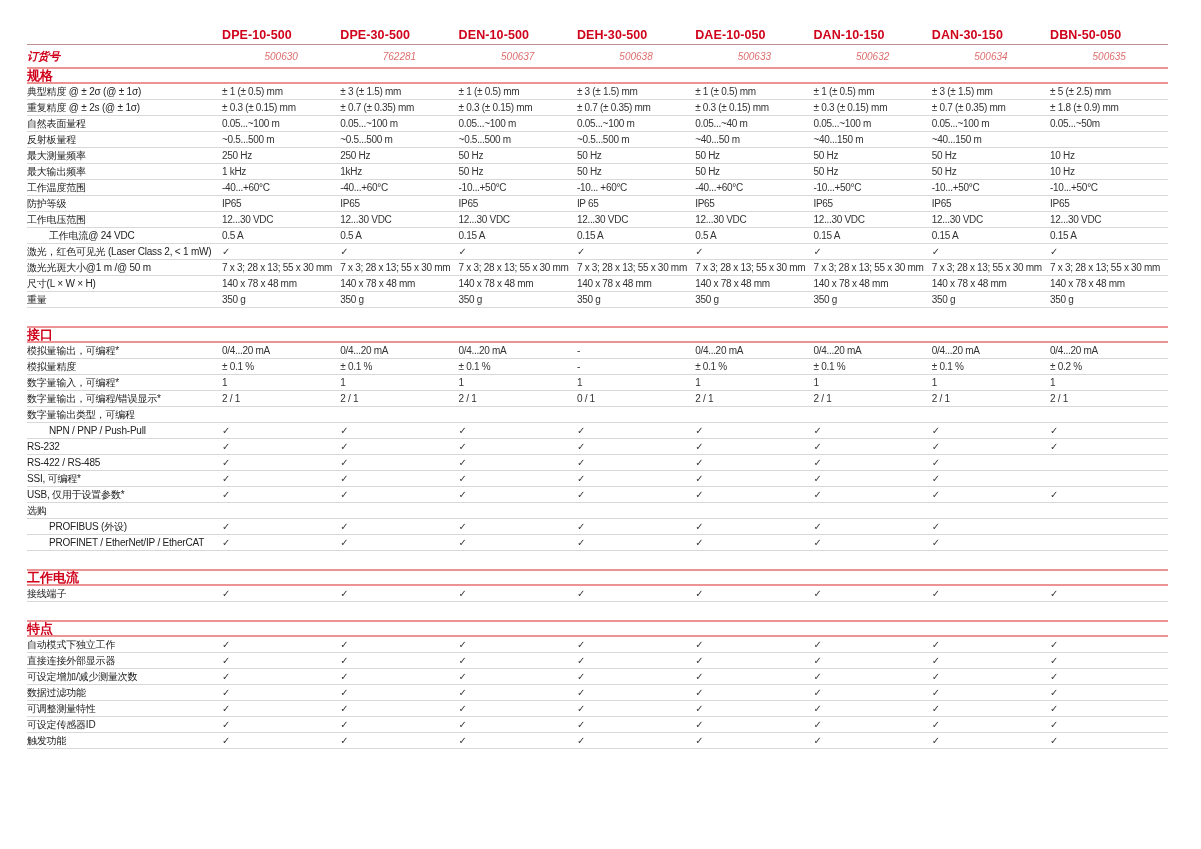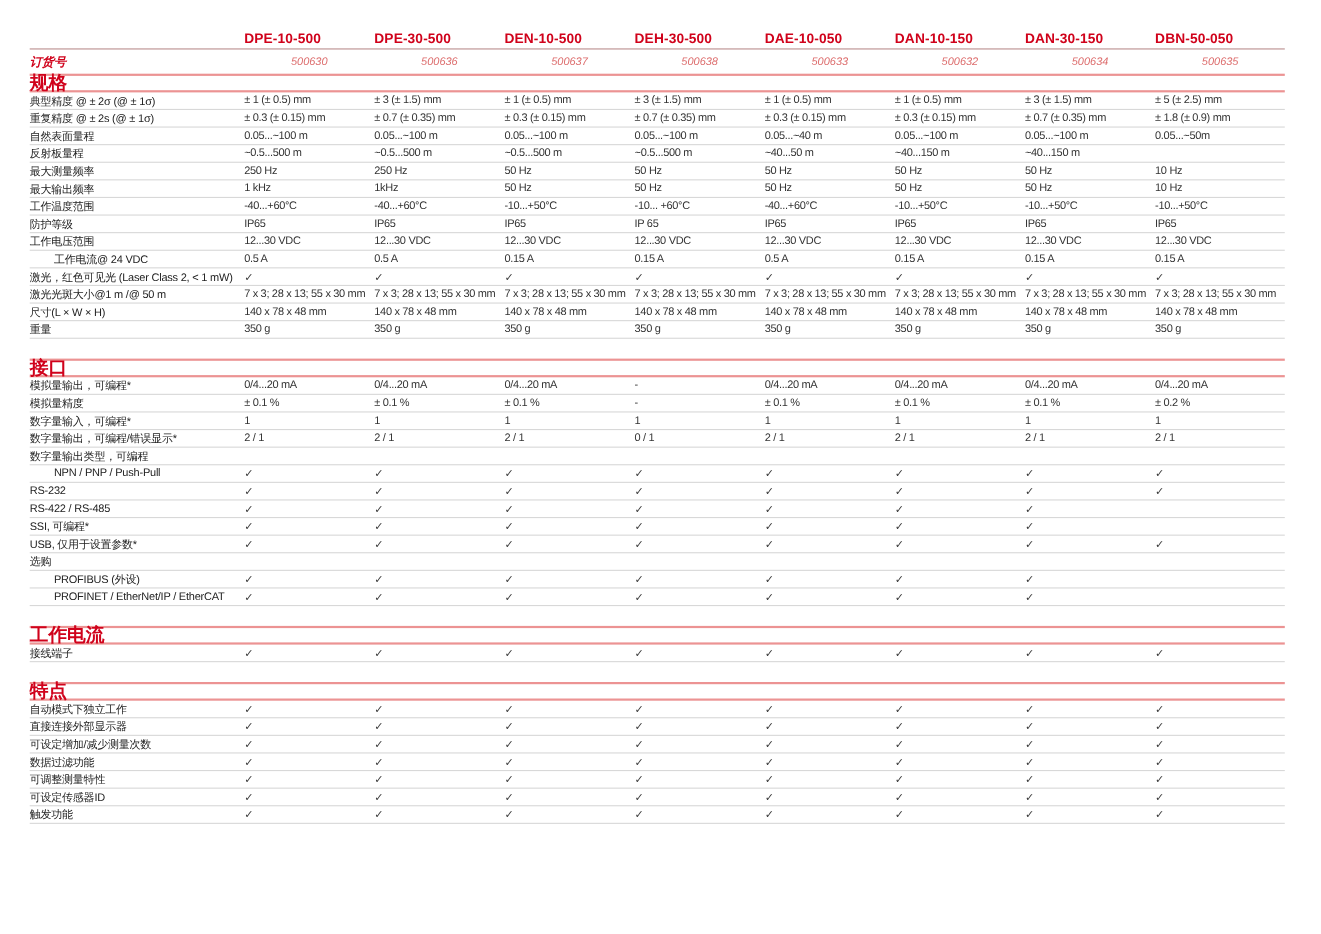--- a/index.html
+++ b/index.html
@@ -51,21 +51,21 @@
     white-space:nowrap;
     text-align:center;
   }
   .section-header {
     display:flex;
     align-items:center;
     height:17px;
     margin-top:18px;
     border-top:2px solid #ec9393;
     border-bottom:2px solid #ec9393;
-    font-size:17px;
+    font-size:13px;
     font-weight:bold;
     color:#d0021b;
     white-space:nowrap;
   }
   .section-header.first { margin-top:0; }
   .data-row {
     height:16px;
     border-bottom:1px solid #d8d8d8;
   }
   .cell { overflow:visible; white-space:nowrap; }
@@ -98,21 +98,21 @@
         <div class="cell product-name">DEN-10-500</div>
         <div class="cell product-name">DEH-30-500</div>
         <div class="cell product-name">DAE-10-050</div>
         <div class="cell product-name">DAN-10-150</div>
         <div class="cell product-name">DAN-30-150</div>
         <div class="cell product-name">DBN-50-050</div>
       </div>
       <div class="row order-row">
         <div class="cell order-label">订货号</div>
         <div class="cell order-number">500630</div>
-        <div class="cell order-number">500636</div>
+        <div class="cell order-number">762281</div>
         <div class="cell order-number">500637</div>
         <div class="cell order-number">500638</div>
         <div class="cell order-number">500633</div>
         <div class="cell order-number">500632</div>
         <div class="cell order-number">500634</div>
         <div class="cell order-number">500635</div>
       </div>
       <div class="section-header first">规格</div>
       <div class="row data-row">
         <div class="cell row-label">典型精度 @ ± 2σ (@ ± 1σ)</div>

